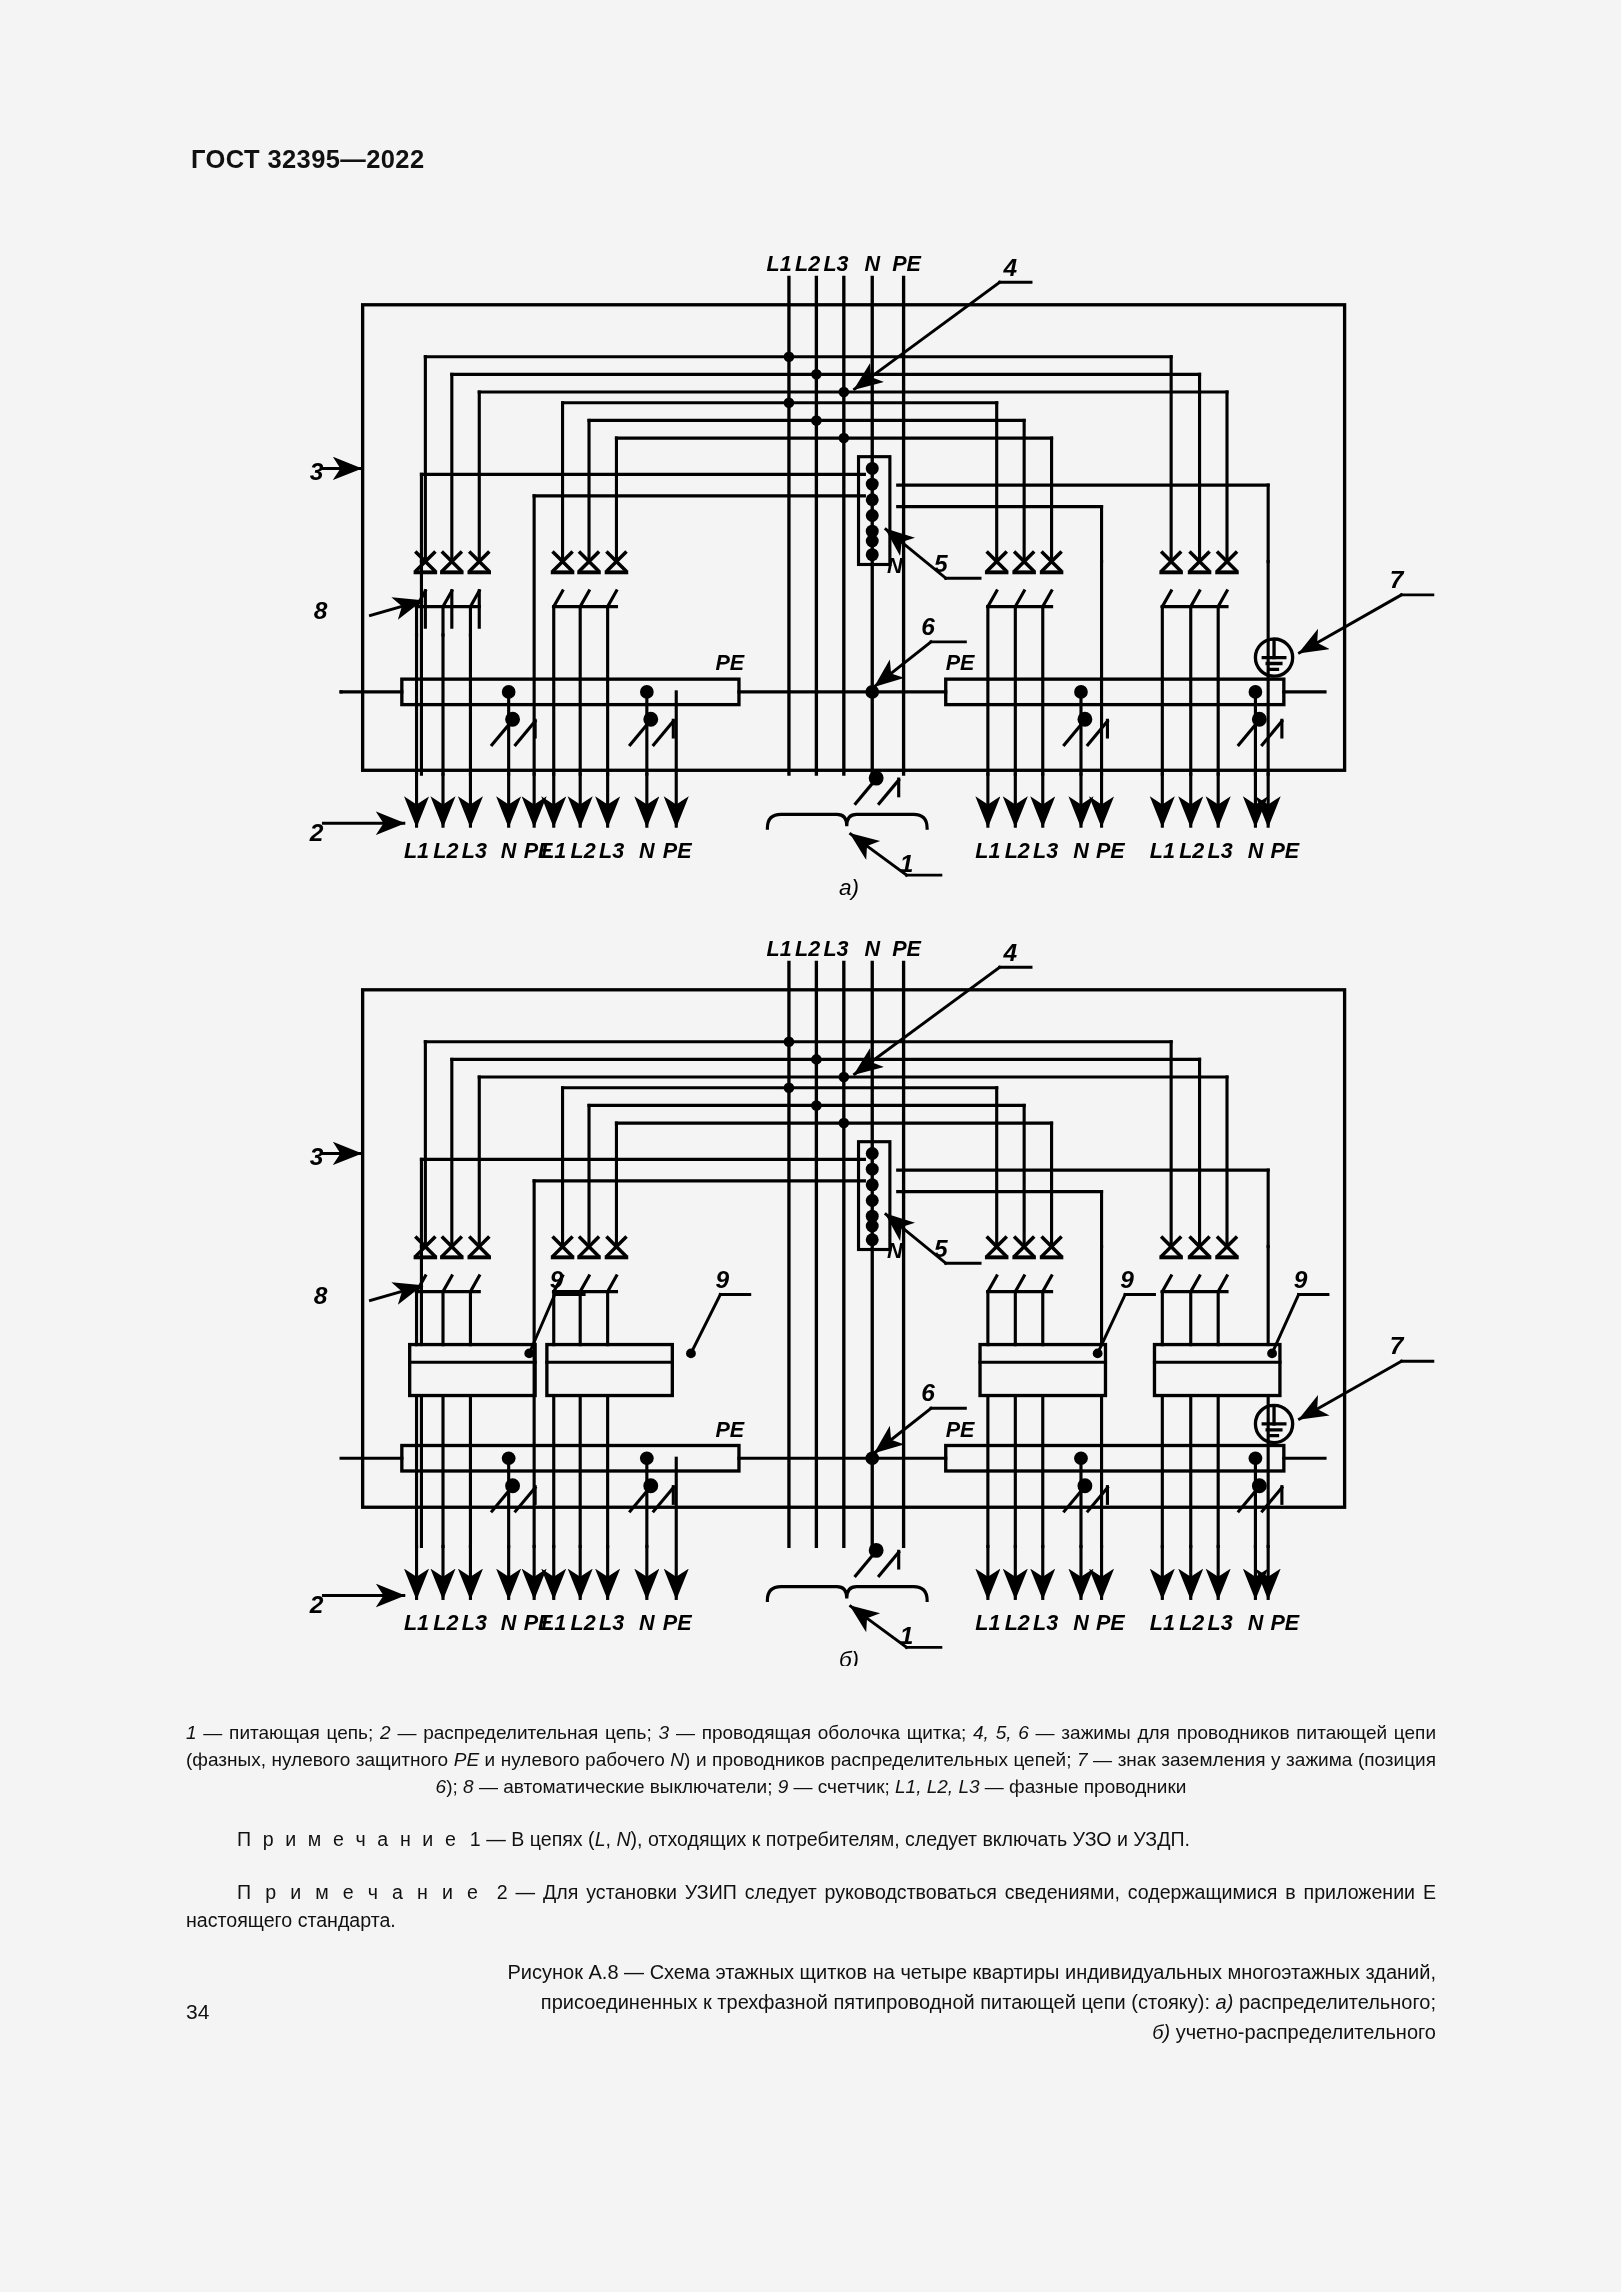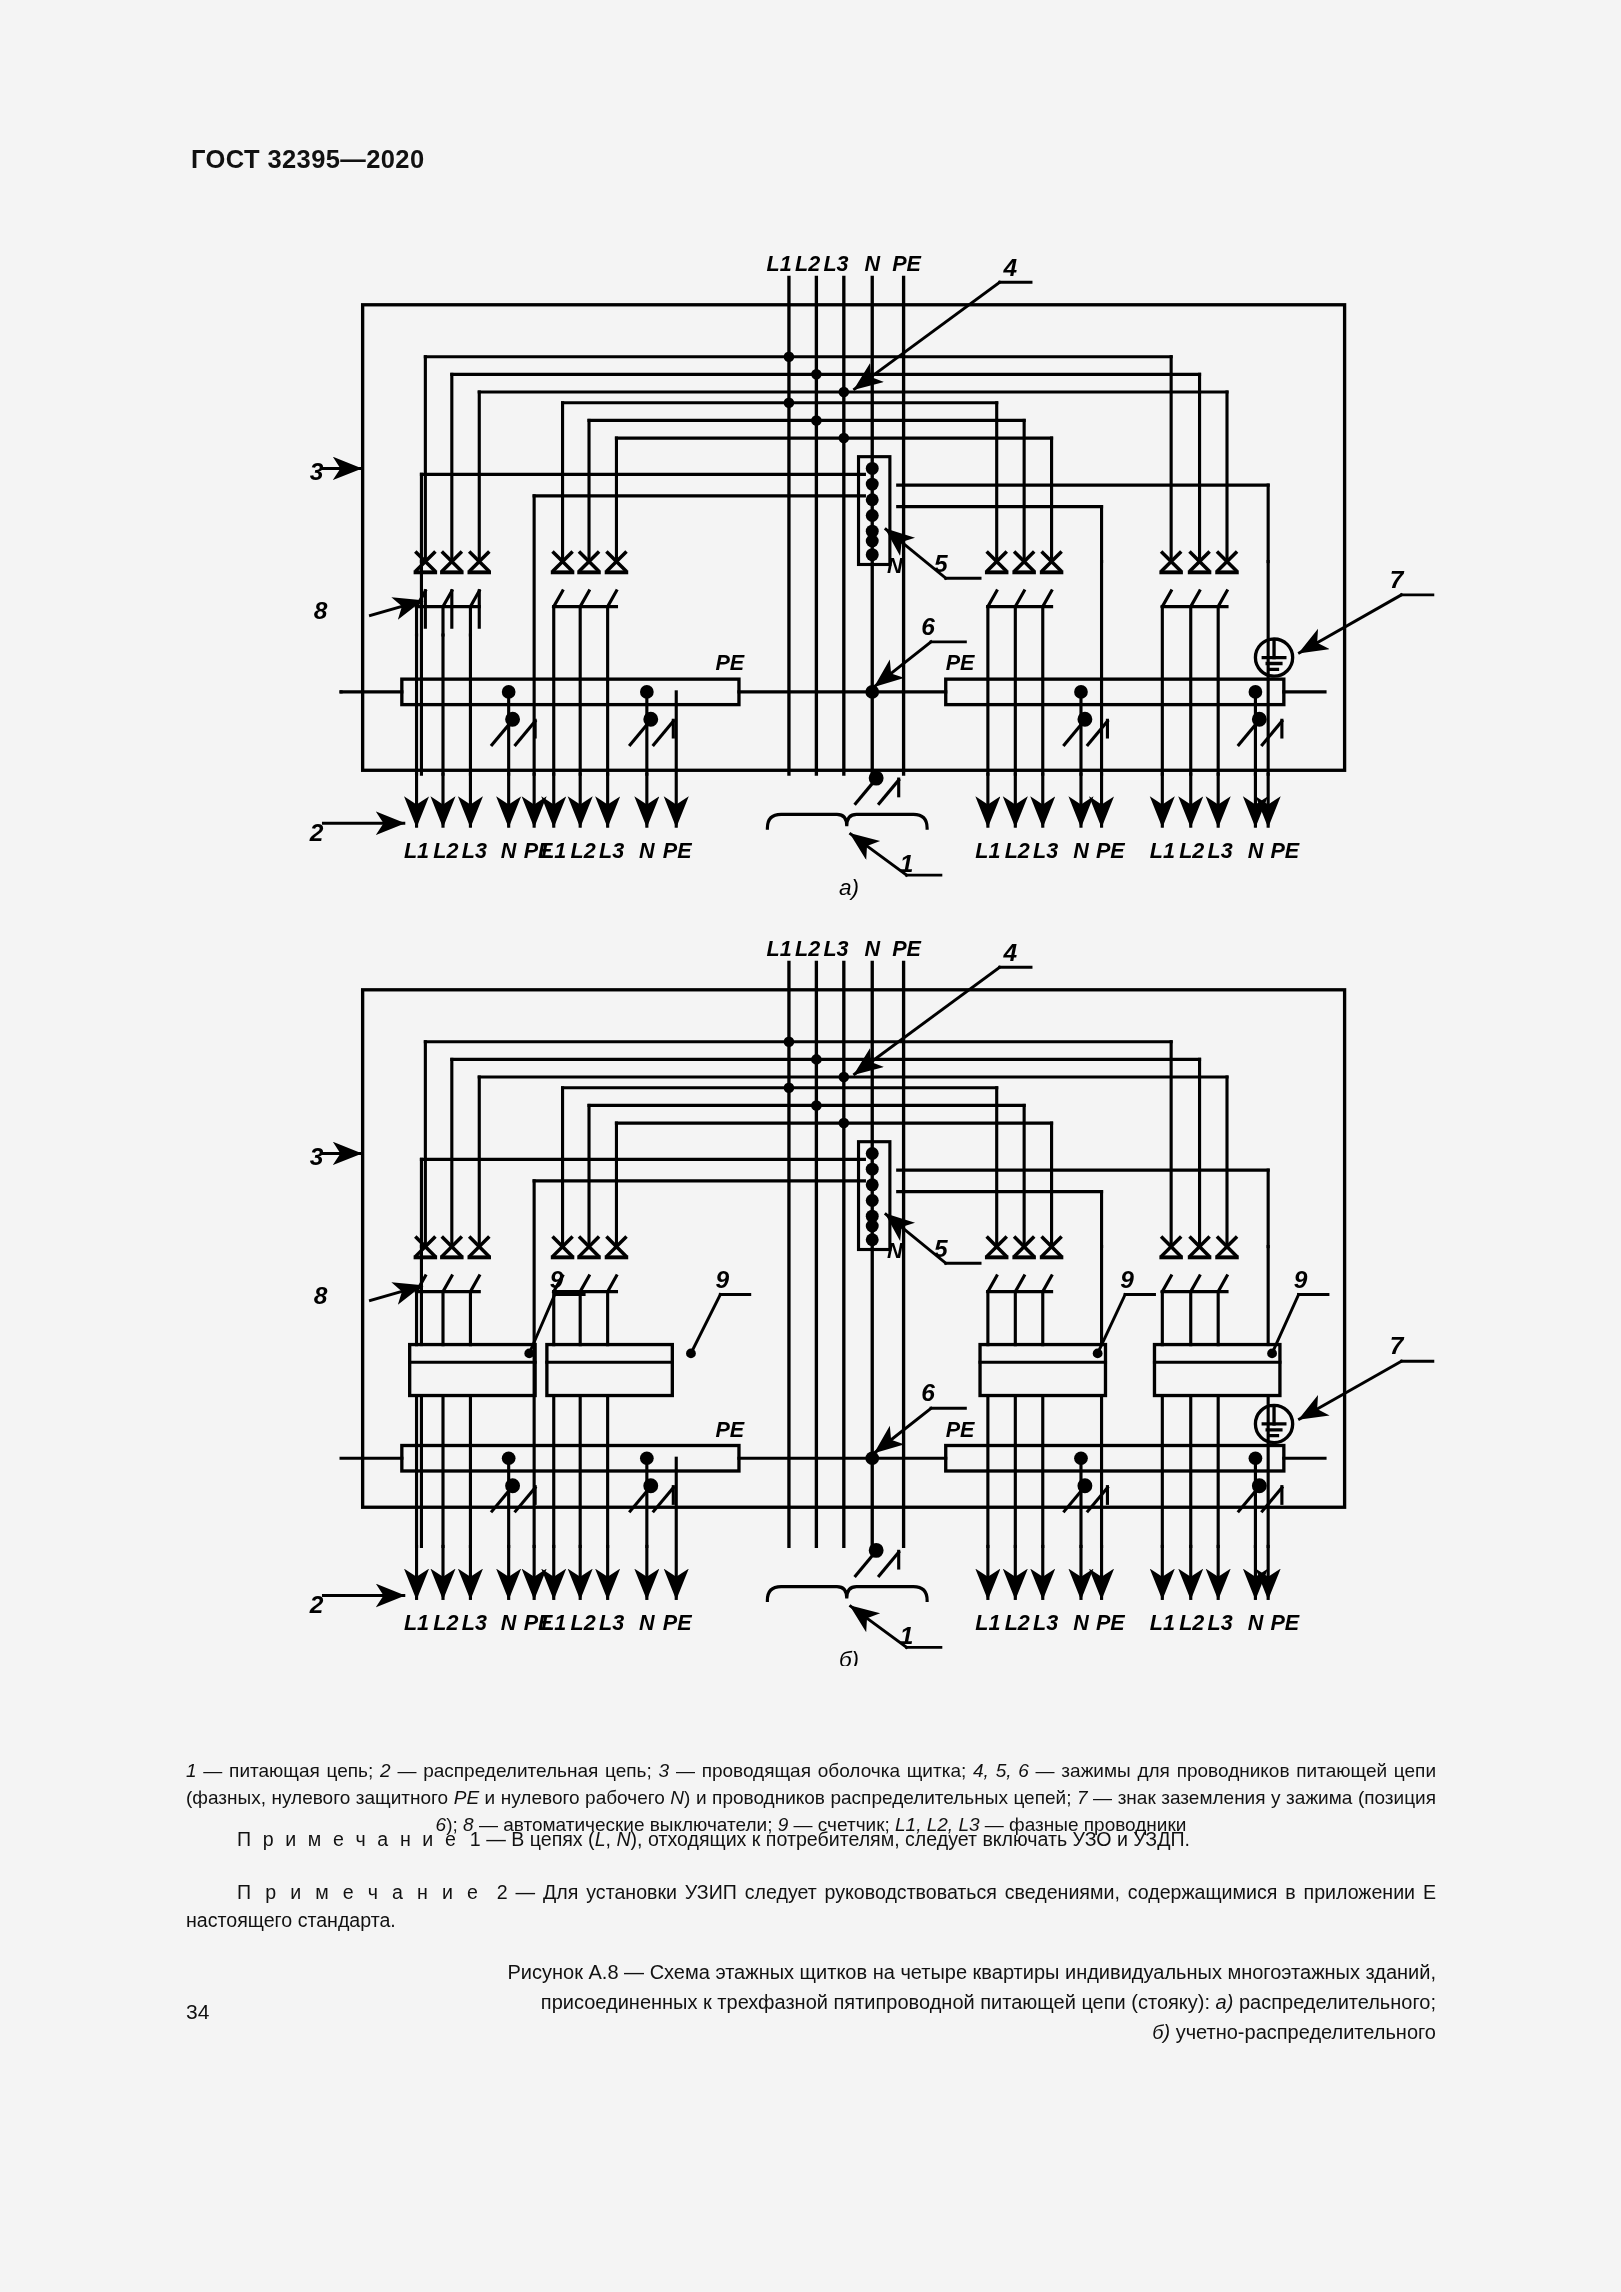--- a/index.html
+++ b/index.html
@@ -25,21 +25,21 @@
     position:absolute;left:186px;top:2000px;
     font-size:21px;
   }
 
   
   .figure{position:absolute;left:0;top:0;width:1621px;height:1666px;}
   .fig-svg{position:absolute;left:0;top:0;}
 
   
   .legend{
-    position:absolute;left:186px;top:1758px;width:1250px;
+    position:absolute;left:186px;top:1720px;width:1250px;
     font-size:19px;line-height:1.42;text-align:justify;text-align-last:center;
   }
   .legend i{font-style:italic;}
   .note{
     position:absolute;left:186px;width:1250px;
     font-size:19.6px;line-height:1.45;text-align:justify;
   }
   .note .sp{letter-spacing:3.1px;margin-top:24px;}
   .note i{font-style:italic;}
   .note1{top:1825px;}
@@ -49,21 +49,21 @@
     font-size:20px;line-height:1.5;text-align:right;
   }
   .fig-caption i{font-style:italic;}
   .indent{display:inline-block;width:51px;}
 </style>
 </head>
 <body>
 
 <div class="page">
 
-  <div class="doc-header">ГОСТ 32395—2020</div>
+  <div class="doc-header">ГОСТ 32395—2022</div>
 
   <div class="figure">
     <svg class="fig-svg" width="1621" height="1666" viewBox="0 0 1654 1700">
       <defs>
         <marker id="arr" markerWidth="11" markerHeight="11" refX="9.5" refY="4" orient="auto">
           <path d="M0,0 L10,4 L0,8 L2.6,4 Z" fill="#000"></path>
         </marker>
         <marker id="arrdn" markerWidth="11" markerHeight="11" refX="9.5" refY="4" orient="auto">
           <path d="M0,0 L10,4 L0,8 L2.6,4 Z" fill="#000"></path>
         </marker>

